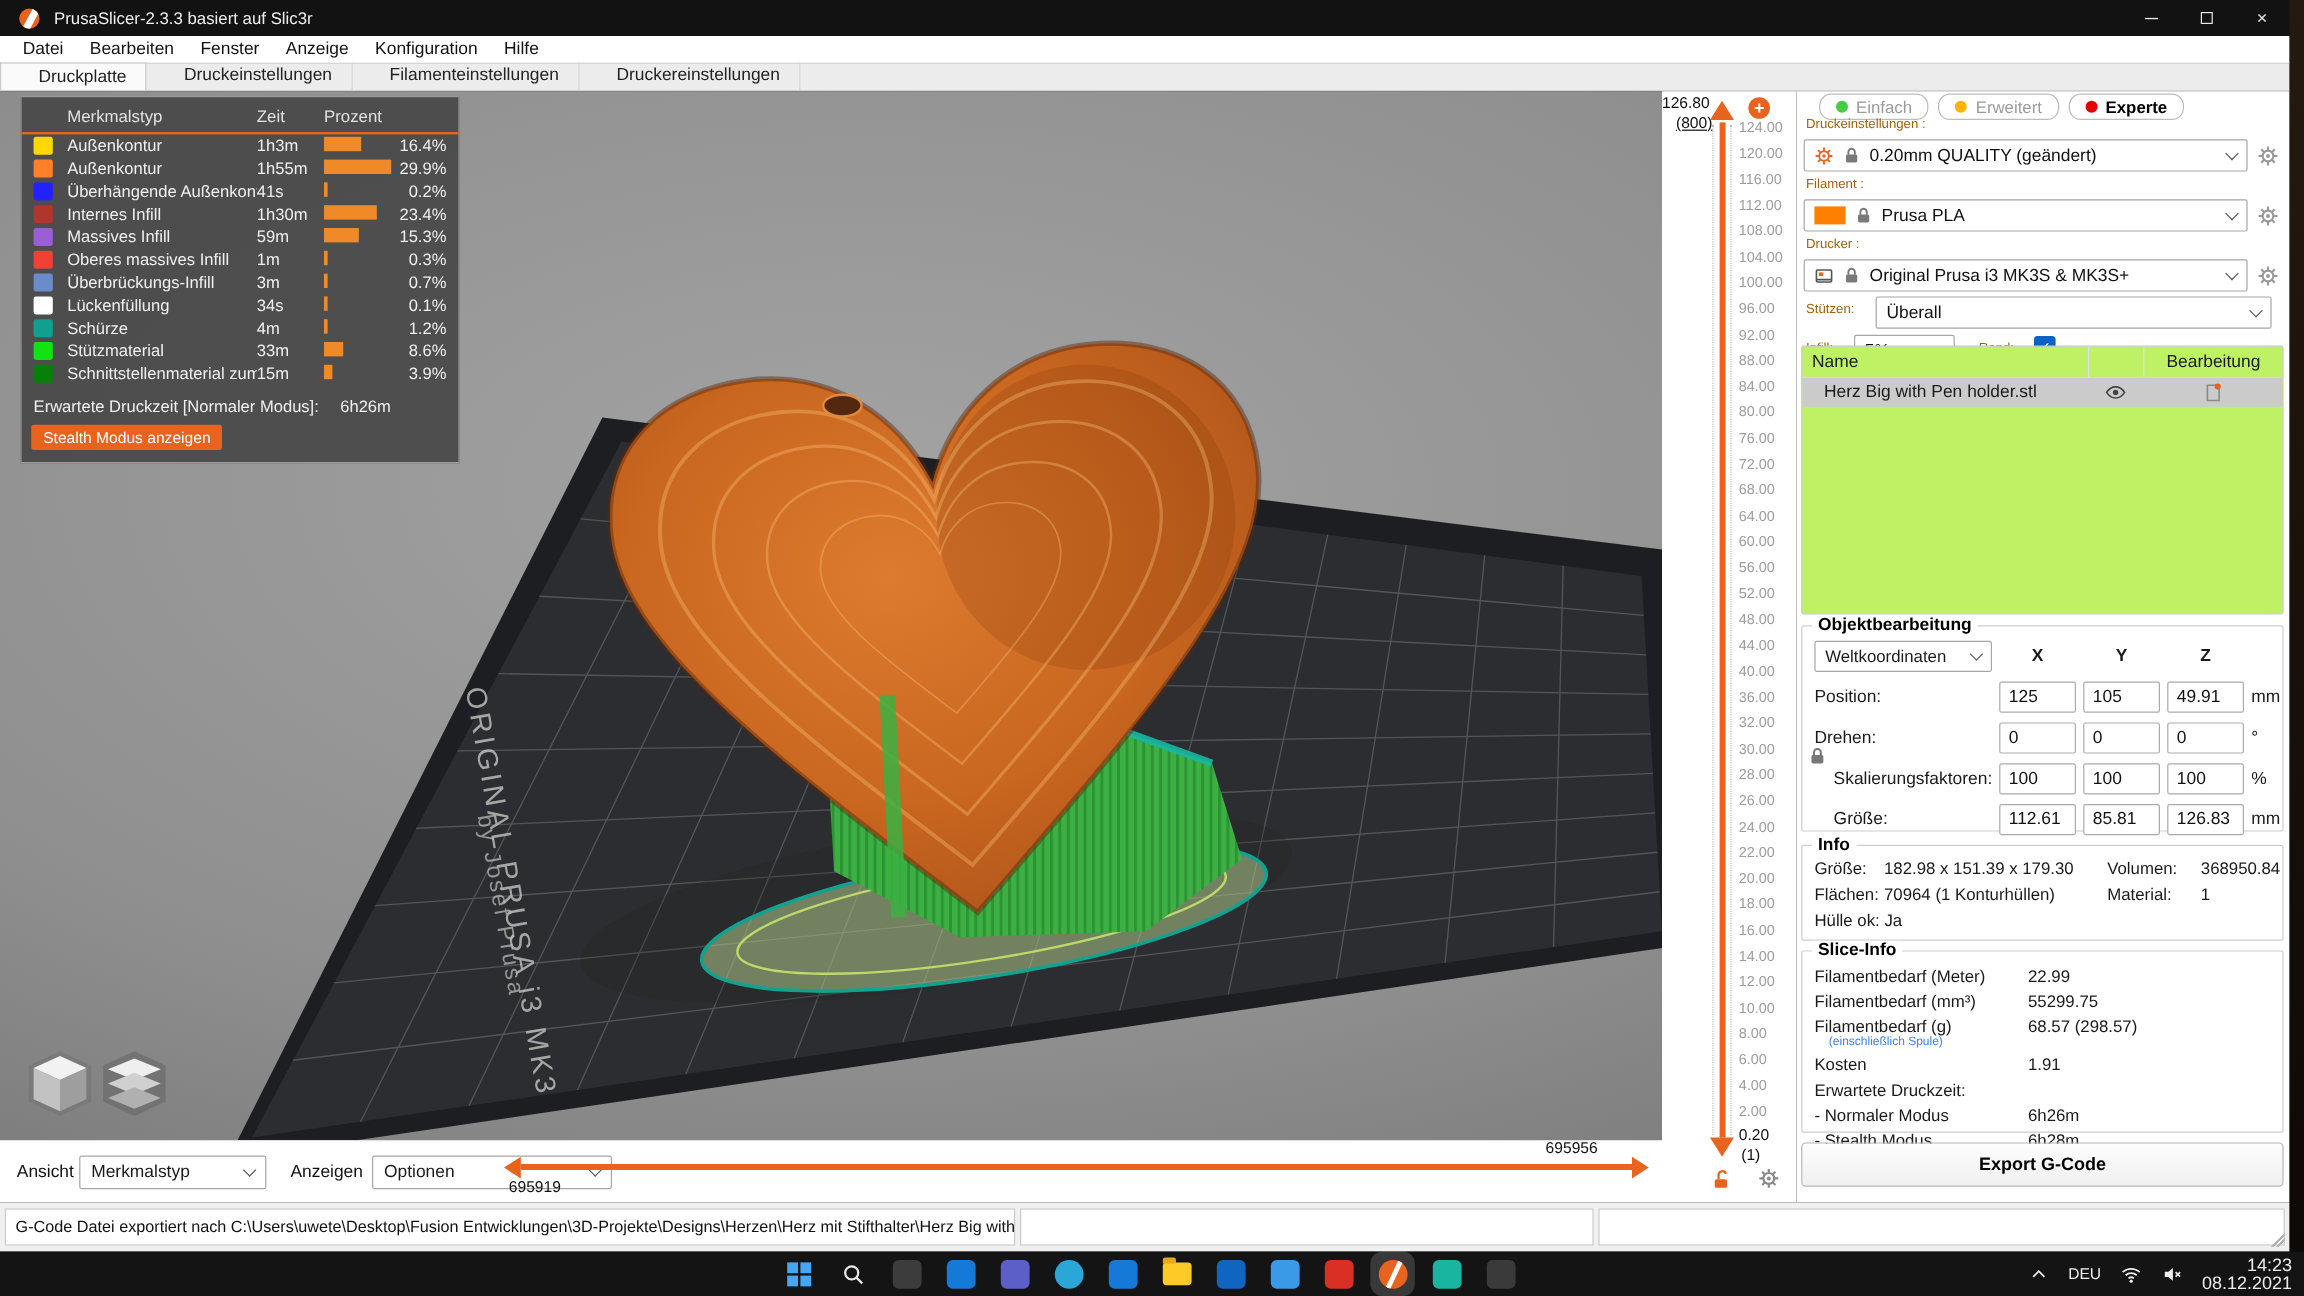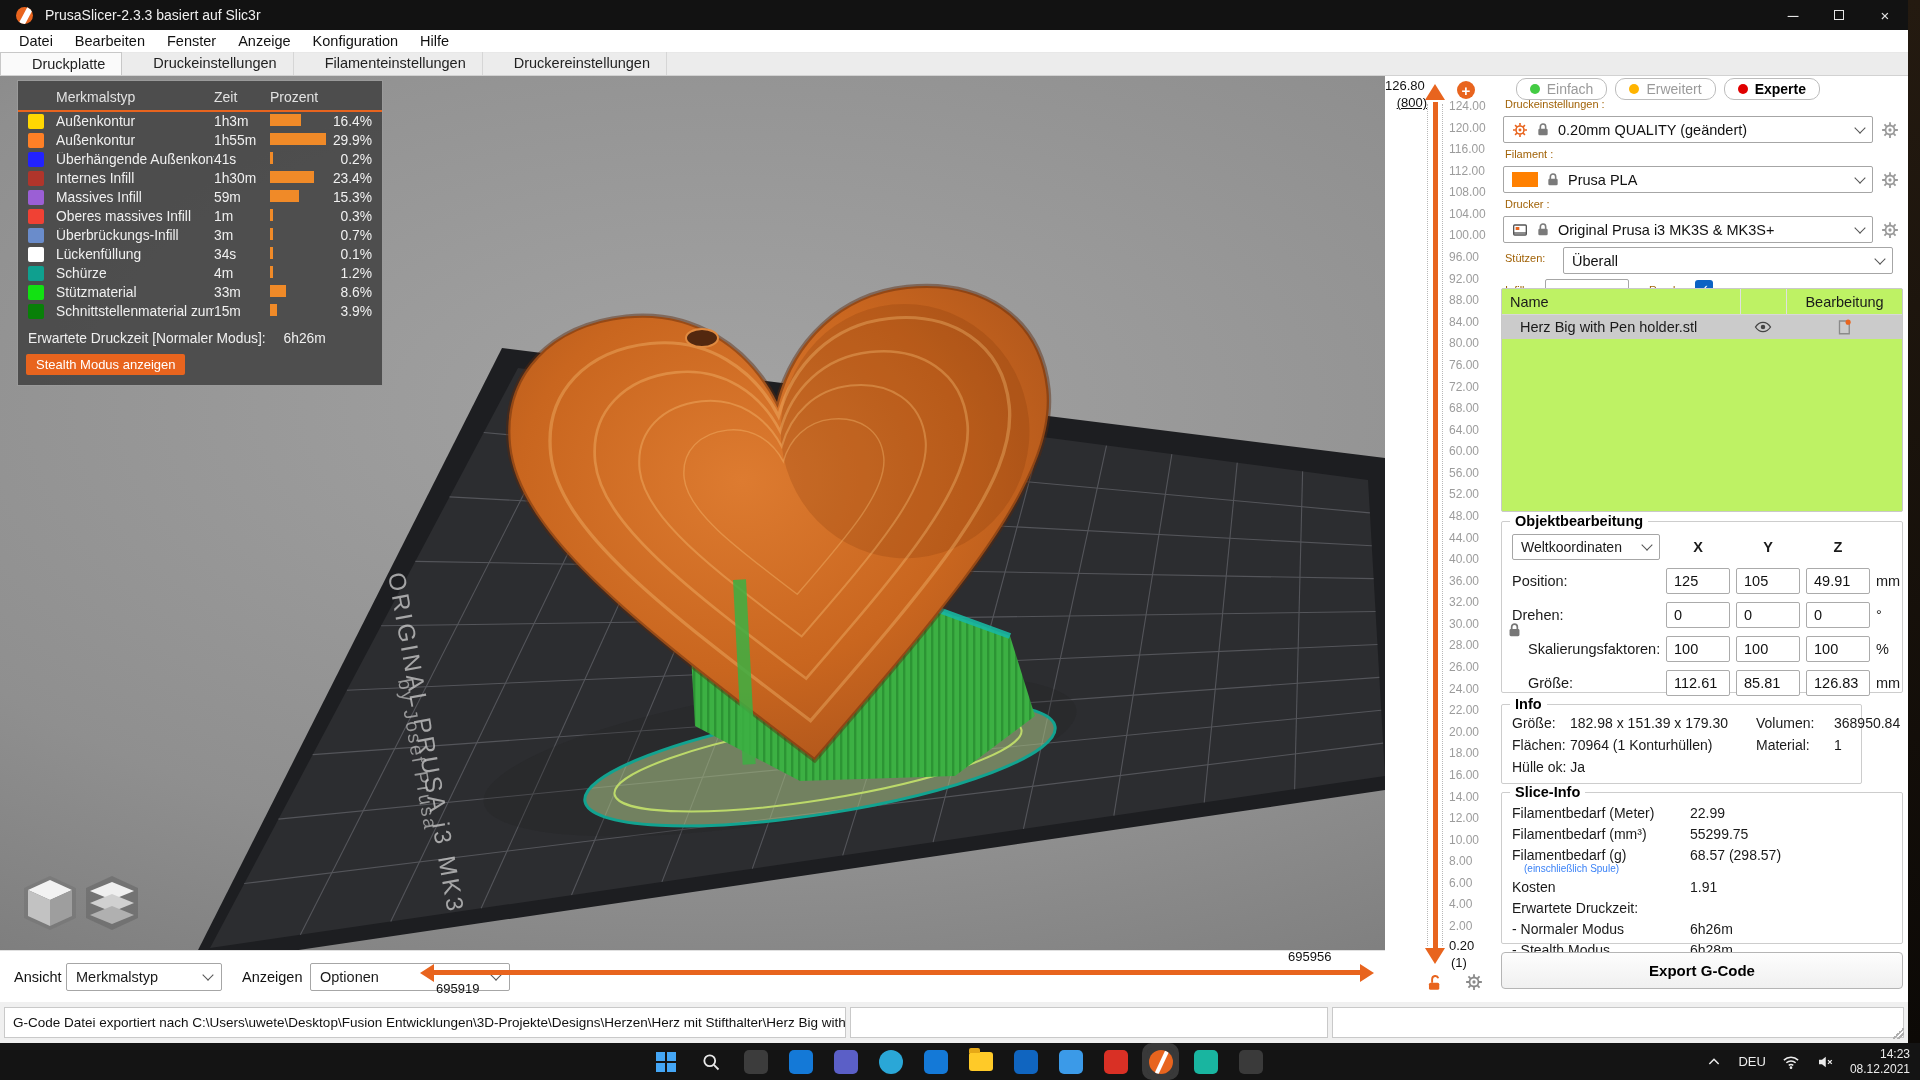--- a/index.html
+++ b/index.html
@@ -101,41 +101,41 @@
 
   .export-btn { position:absolute; left:4px; top:876px; width:402px; height:37px; border:1px solid #b5b5b5; border-radius:4px; background:linear-gradient(#fdfdfd,#f0f0f0); font-weight:bold; font-size:15px; display:flex; align-items:center; justify-content:center; color:#000; }
 
   
   .bottombar { left:0; top:950px; width:1385px; height:52px; background:#ffffff; border-top:1px solid #e0e0e0; }
   .bb-label { position:absolute; top:18px; font-size:14.5px; color:#111; }
   .bb-combo { position:absolute; top:12px; height:28px; display:flex; align-items:center; border:1px solid #a6a6a6; border-radius:2px; background:#fff; padding:0 9px; font-size:14.5px; }
   .hslider-line { position:absolute; top:19px; height:5px; background:#E8641E; }
   .hs-arrow-l { position:absolute; top:13px; width:0; height:0; border-top:9px solid transparent; border-bottom:9px solid transparent; border-right:14px solid #E8641E; }
   .hs-arrow-r { position:absolute; top:13px; width:0; height:0; border-top:9px solid transparent; border-bottom:9px solid transparent; border-left:14px solid #E8641E; }
-  .hs-min { position:absolute; top:30px; font-size:13px; color:#111;margin-left:12px; }
+  .hs-min { position:absolute; top:30px; font-size:13px; color:#111; }
   .hs-max { position:absolute; top:-2px; font-size:13px; color:#111; }
 
   
   .statusbar { left:0; top:1002px; width:1908px; height:41px; background:#f0f0f0; display:flex; align-items:center; }
   .st-panel { height:31px; background:#fff; border:1px solid #c9c9c9; margin-left:4px; display:flex; align-items:center; }
   .st-text { font-size:13.5px; color:#111; padding:0 8px; white-space:nowrap; overflow:hidden; }
   .grip { position:absolute; right:4px; bottom:4px; width:12px; height:12px;
           background:linear-gradient(135deg, transparent 50%, #b0b0b0 50%, #b0b0b0 60%, transparent 60%, transparent 70%, #b0b0b0 70%, #b0b0b0 80%, transparent 80%); }
 
   
   .taskbar { left:0; top:1043px; width:1920px; height:37px; background:#141414; display:flex; align-items:center; }
   .tb-center { position:absolute; left:652px; top:0; height:37px; display:flex; align-items:center; gap:18px; }
   .tb-icon { width:27px; height:27px; border-radius:5px; display:flex; align-items:center; justify-content:center; position:relative; }
   .tb-icon.active { background:rgba(255,255,255,0.16); box-shadow:0 0 0 5px rgba(255,255,255,0.16); }
   .tb-icon.active::after { content:""; position:absolute; bottom:-8px; left:8px; width:11px; height:3px; border-radius:2px; background:#9fd2ff; }
   .win-grid { display:grid; grid-template-columns:9px 9px; grid-template-rows:9px 9px; gap:2px; }
   .win-grid span { background:#44a6f5; }
   .tray { position:absolute; right:10px; top:0; height:37px; display:flex; align-items:center; gap:16px; color:#ececec; }
   .tray-lang { font-size:13px; }
-  .tray-clock { text-align:right; font-size:12px; line-height:15px; }
+  .tray-clock { text-align:right; font-size:15px; line-height:15px; }
 
   .right-edge { left:1908px; top:0; width:12px; height:1043px; background:linear-gradient(#241a10,#0c0906); }
 
   svg text { font-family:"Liberation Sans",sans-serif; }
 </style>
 </head>
 <body>
 
 <svg width="0" height="0" style="position:absolute">
   <defs>
@@ -588,21 +588,21 @@
         <input class="num-input" value="126.83" style="">
         <div>mm</div>
         <div></div>
         <div style="display: flex; align-items: center; gap: 7px; grid-column: 1 / span 3;">
           <span class="cbx off" style="width: 17px; height: 17px;"></span>
           <span>Zoll</span>
         </div>
       </div>
   </div>
 
-  <div class="fieldset" style="left:4px; top:628px; width:361px; height:80px;padding-left:36px;">
+  <div class="fieldset" style="left:4px; top:628px; width:402px; height:80px;padding-left:36px;">
     <span class="fs-title">Info</span>
     <div class="info-grid">
       <span>Größe:</span>
       <span>182.98 x 151.39 x 179.30</span>
       <span>Volumen:</span>
       <span>368950.84</span>
       <span>Flächen:</span>
       <span>70964 (1 Konturhüllen)</span>
       <span>Material:</span>
       <span>1</span>

